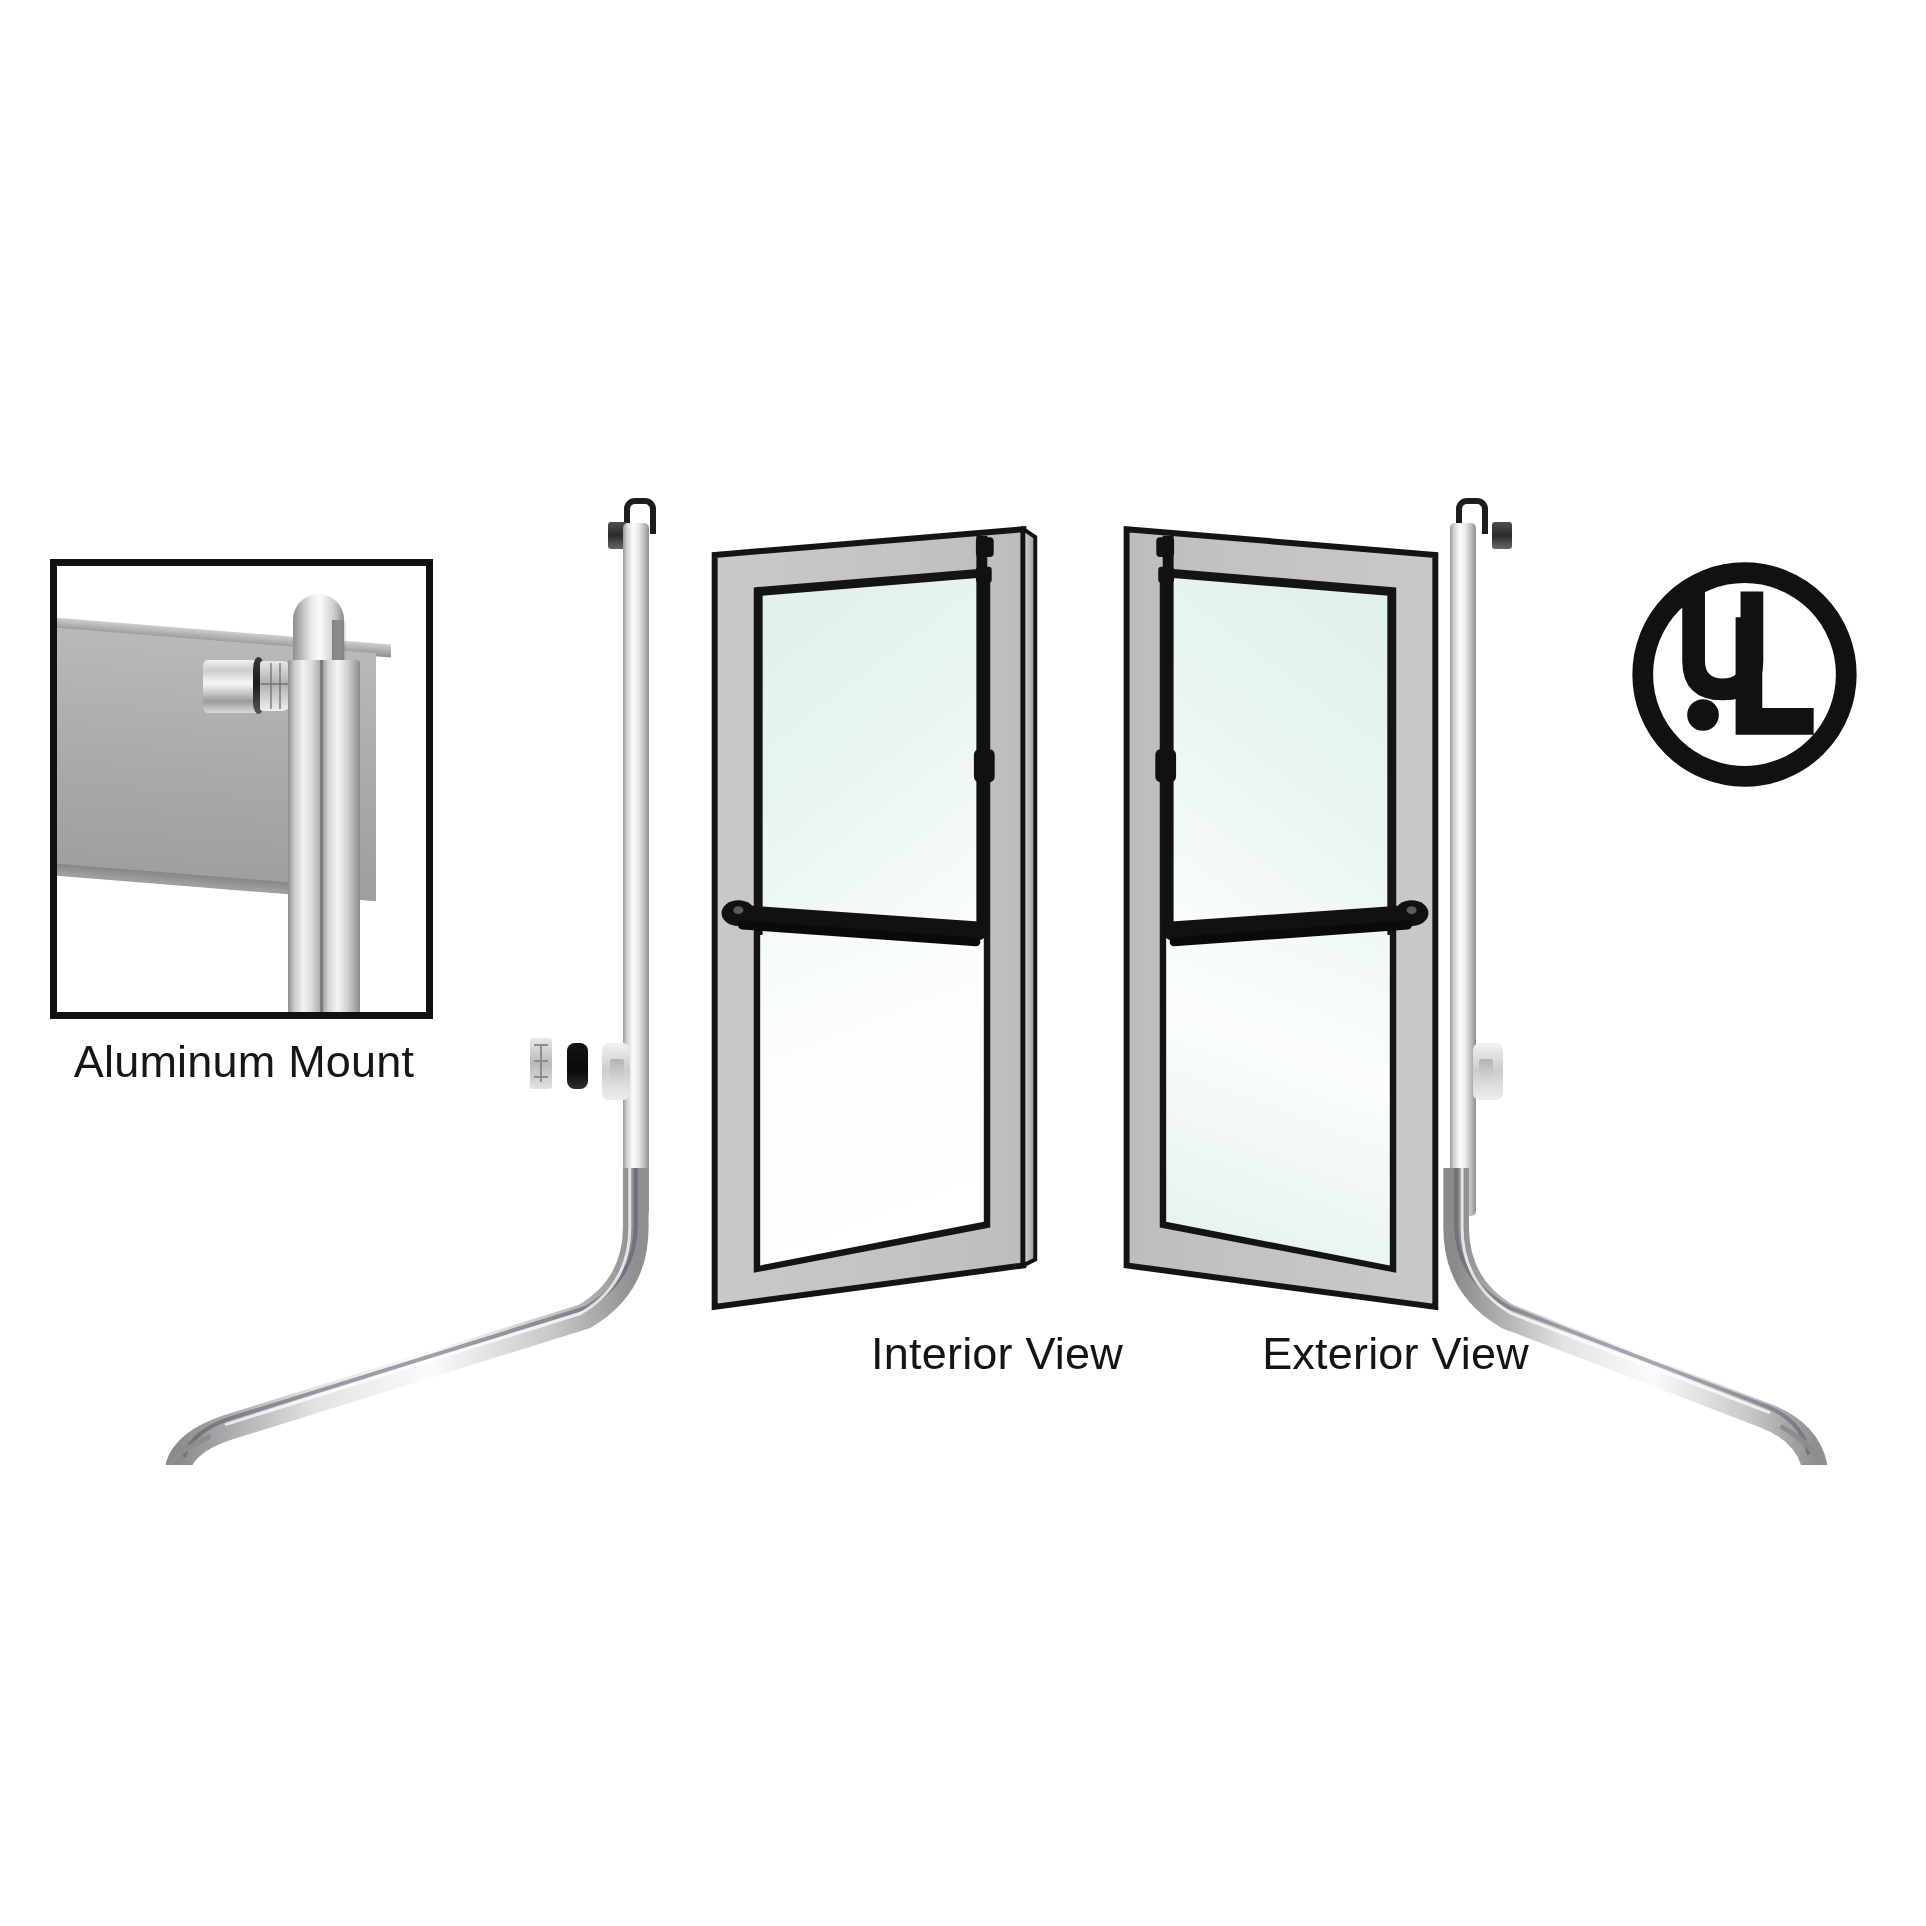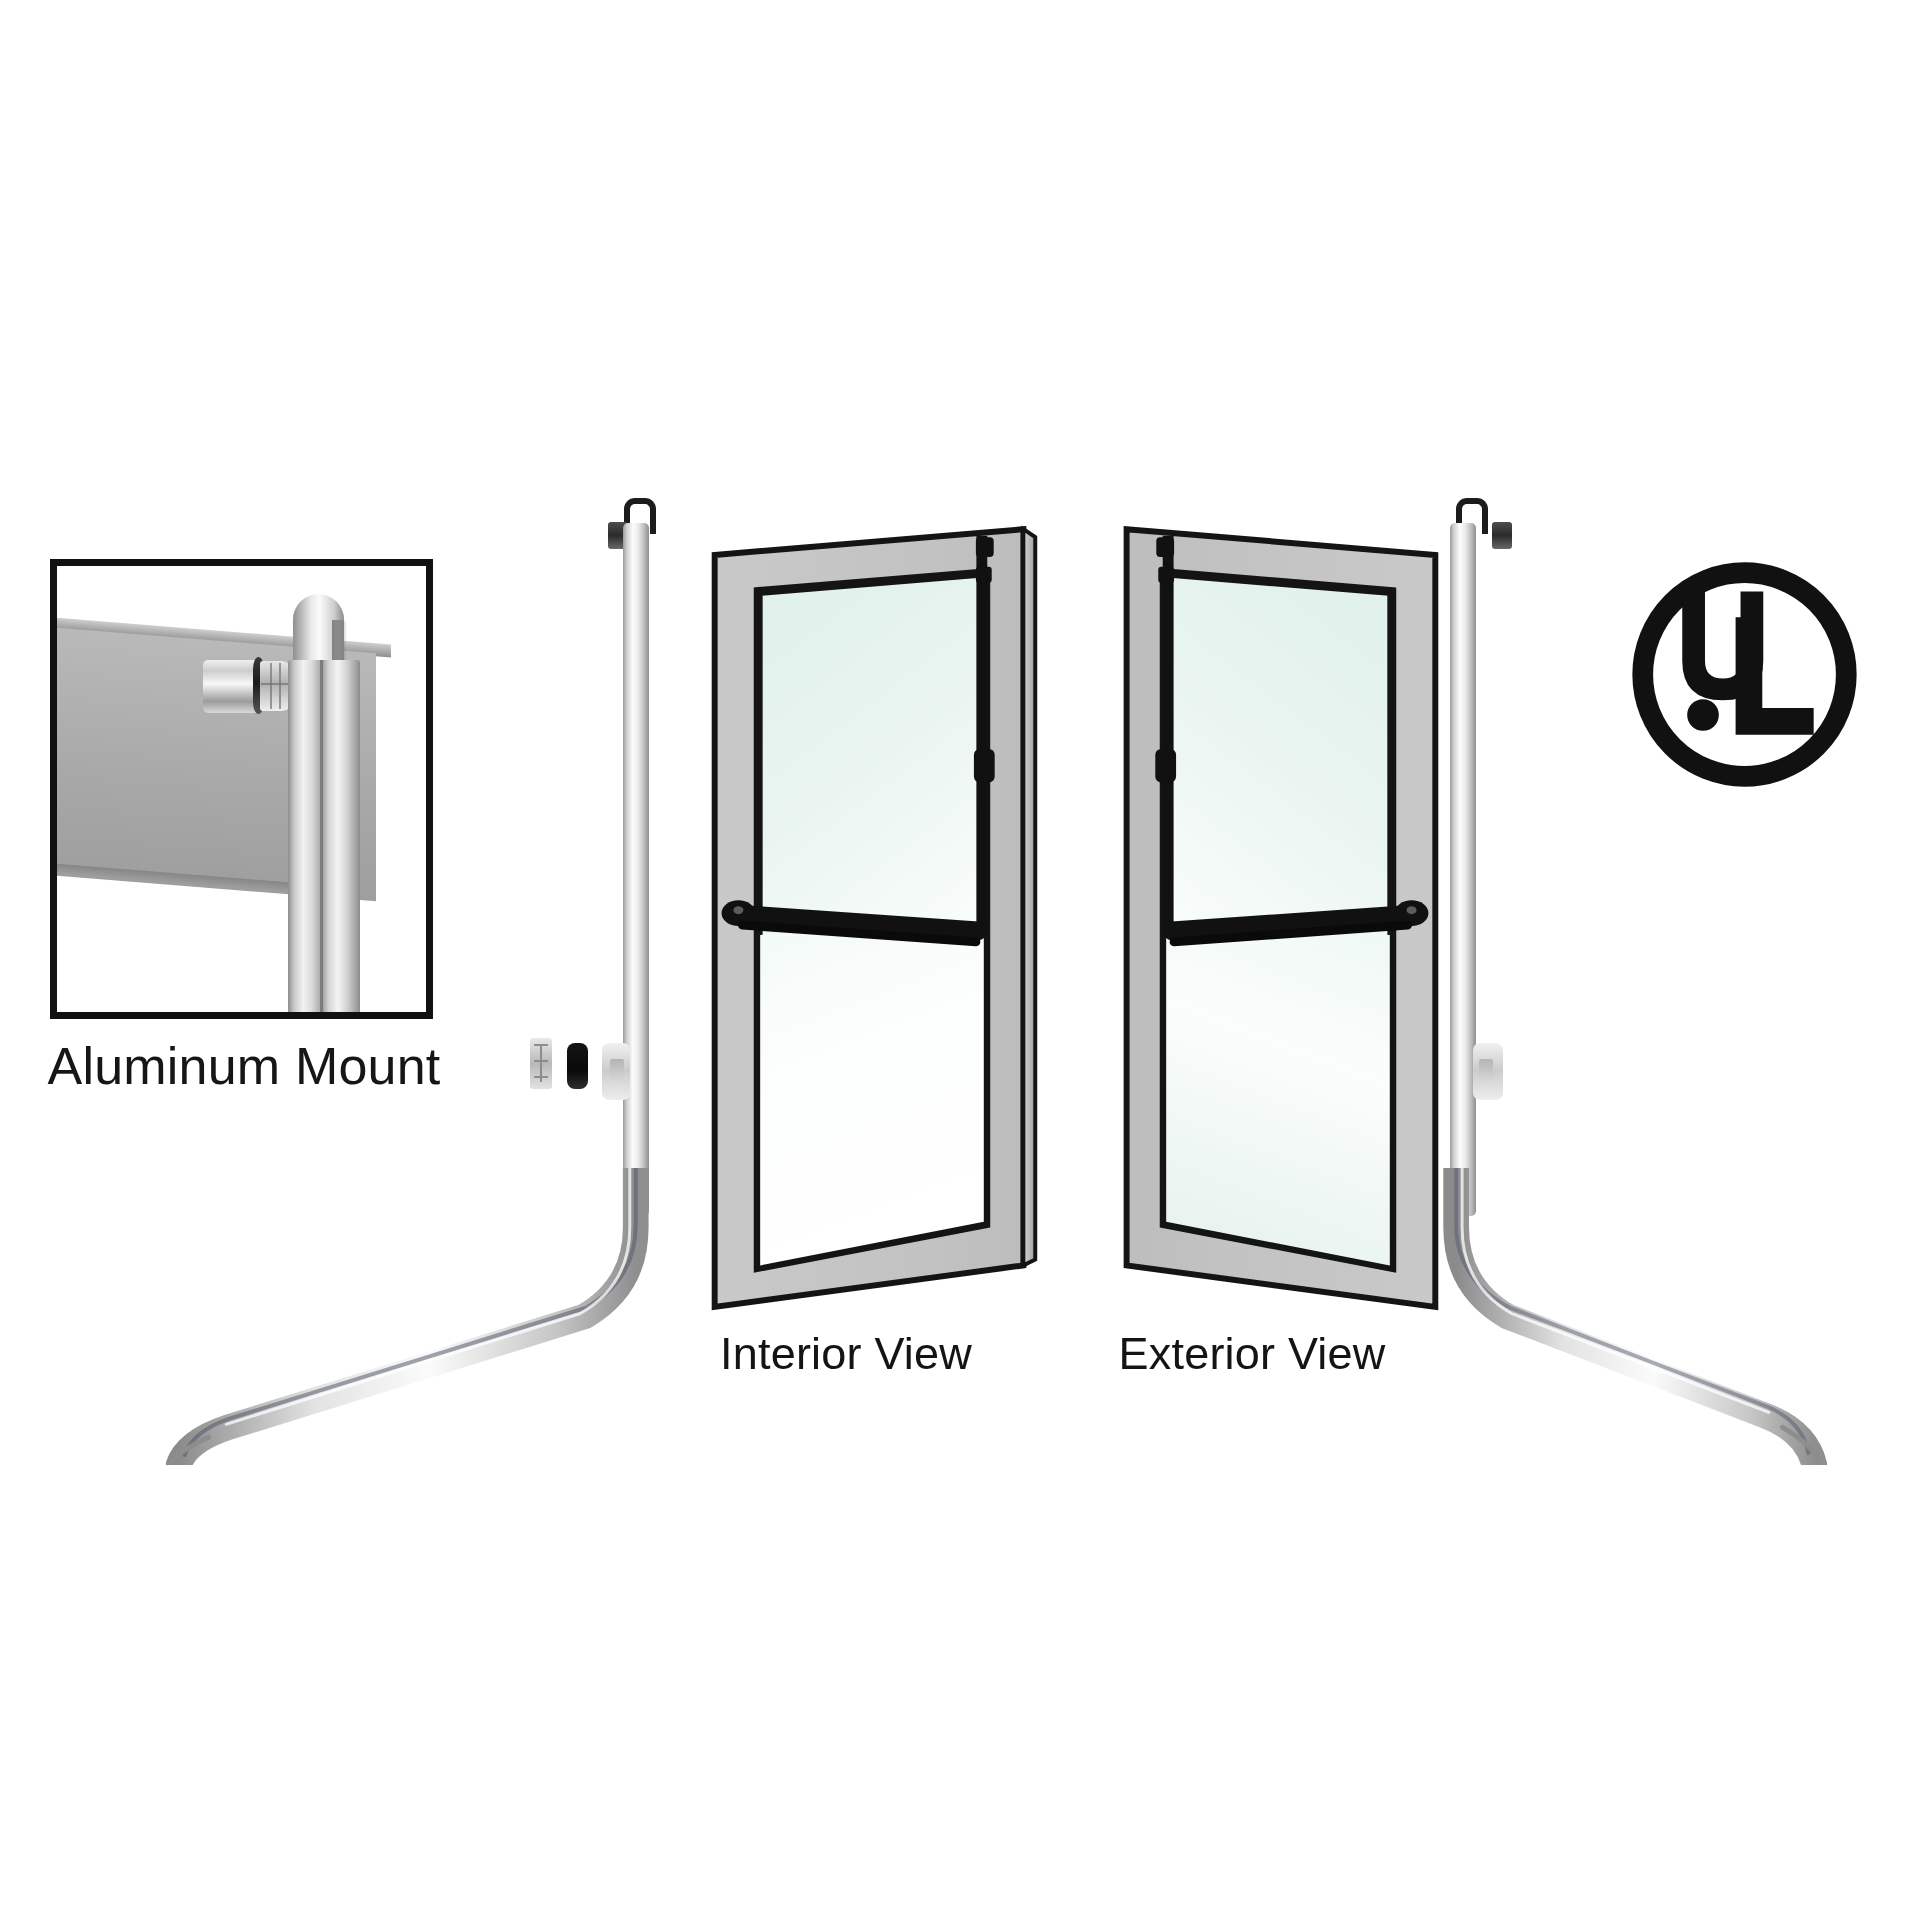--- a/index.html
+++ b/index.html
@@ -80,21 +80,21 @@
   #detail-callout .latch-head i{
     position:absolute;background:rgba(110,110,110,.65);
   }
   #detail-callout .lh1{left:10px;top:2px;width:2px;height:46px;}
   #detail-callout .lh2{left:19px;top:2px;width:2px;height:46px;}
   #detail-callout .lh3{left:1px;top:22px;width:29px;height:2px;}
 
   #detail-caption{
     position:absolute;left:36px;top:1036px;width:416px;
     text-align:center;color:#161616;
-    font-size:52px;line-height:1.16;letter-spacing:0.2px;font-weight:400;
+    font-size:45px;line-height:1.16;letter-spacing:0.2px;font-weight:400;
   }
 
   
   .rod-assembly{position:absolute;}
   .rod-shaft{
     position:absolute;
     background:linear-gradient(90deg,#9a9a9a 0%,#cfcfcf 14%,#fdfdfd 38%,#ececec 58%,#c0c0c0 80%,#8f8f8f 100%);
     border-radius:5px;
   }
   .rod-hook{
@@ -124,21 +124,21 @@
     background:linear-gradient(180deg,#e9e9e9,#b9b9b9 50%,#e2e2e2);
     border-radius:3px;
   }
   .rod-plate i{position:absolute;background:#8d8d8d;}
 
   
   .door-wrap{position:absolute;}
   .door-svg{position:absolute;left:0;top:0;overflow:visible;}
 
   .view-label{
-    position:absolute;text-align:center;color:#141414;
+    position:absolute;text-align:right;color:#141414;
     font-size:45px;line-height:1.1;letter-spacing:0.2px;white-space:nowrap;
   }
 
   
   #ul-mark{position:absolute;left:1620px;top:550px;width:249px;height:249px;}
 </style>
 </head>
 <body>
 
 <div class="stage">

